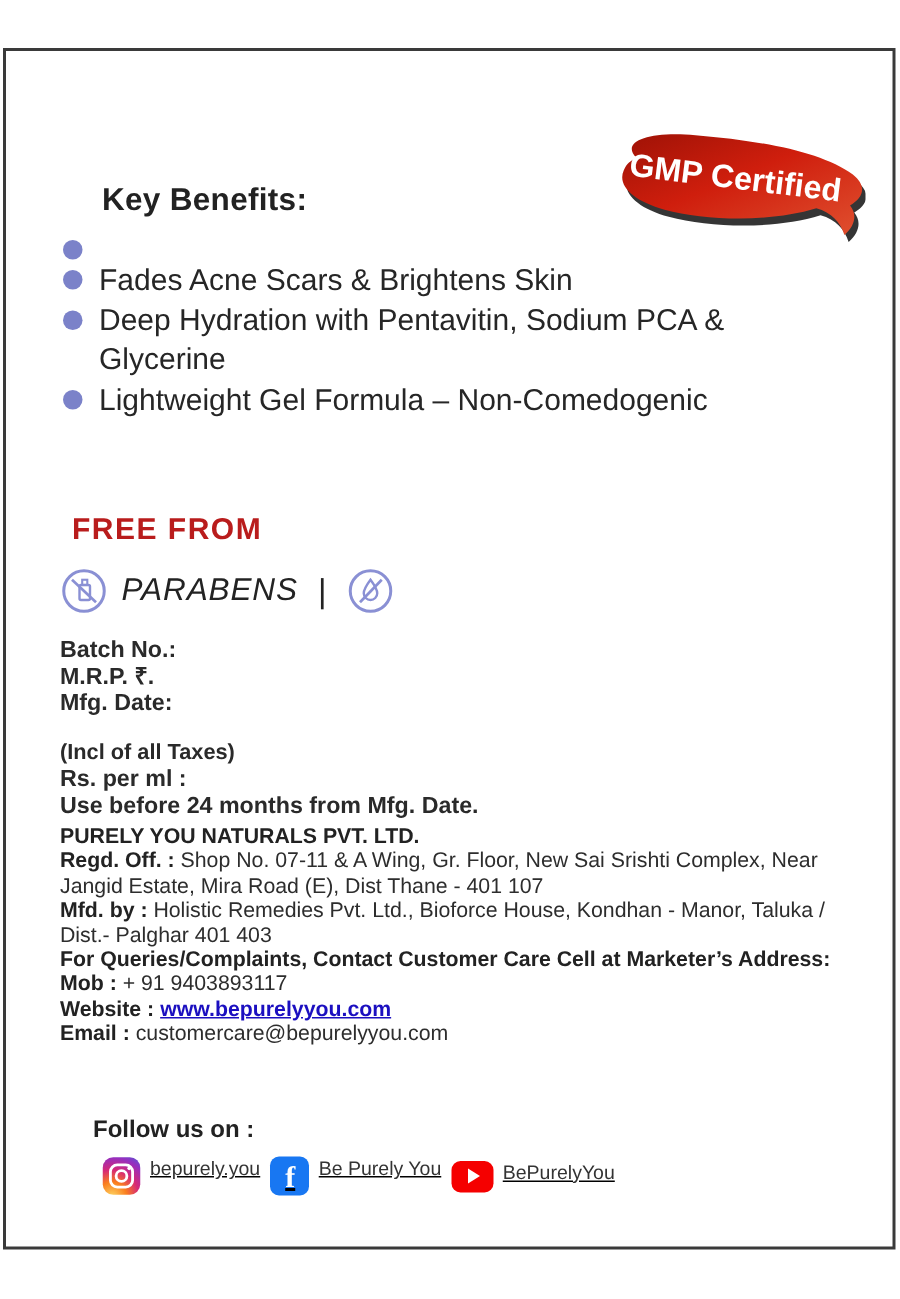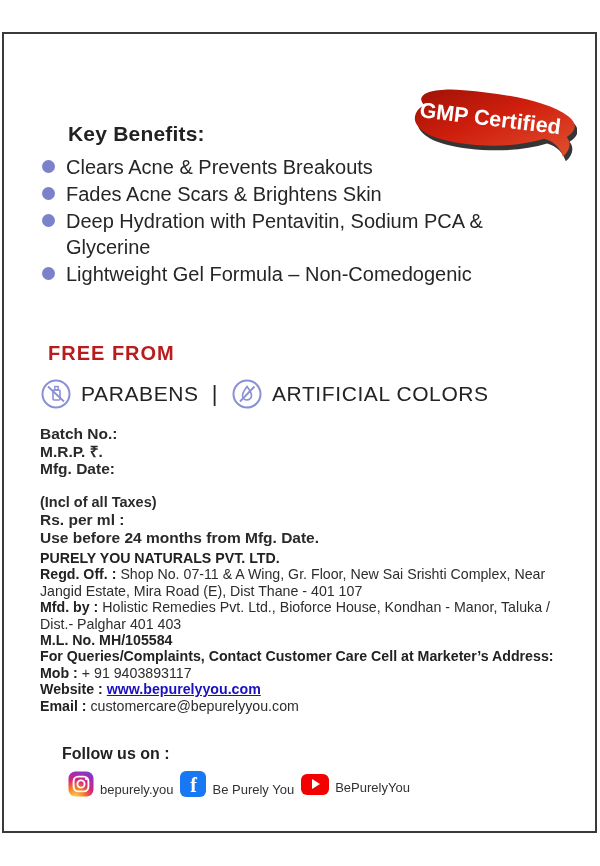--- a/index.html
+++ b/index.html
@@ -16,37 +16,37 @@
   
   .benefits { position:absolute; left:38px; top:88px; width:480px; color:#222222; }
   .benefits h2 { font-size:21px; font-weight:bold; margin-left:26px; margin-bottom:8px; letter-spacing:0.2px; }
   .benefits ul { list-style:none; }
   .benefits li { display:flex; gap:11px; font-size:20px; line-height:26px; margin-bottom:1px; color:#262626; }
   .dot { flex:0 0 13px; width:13px; height:13px; border-radius:50%; background:#7b82c9; margin-top:6px; }
 
   
   .free-from { position:absolute; left:44px; top:308px; }
   .free-from h3 { color:#b91c1c; font-size:20px; font-weight:bold; letter-spacing:1px; margin-bottom:13px; }
-  .ff-row { display:flex; align-items:center; gap:9px; color:#232323; font-size:21px; letter-spacing:0.6px; margin-left:-8px; }
+  .ff-row { display:flex; align-items:center; gap:9px; color:#232323; font-size:21px; letter-spacing:0.6px; margin-left:-8px;font-style:italic; }
   .ff-sep { margin:0 4px; font-size:22px; color:#232323; }
 
   
   .batch { position:absolute; left:36px; top:391px; color:#2a2a2a; font-weight:bold; }
   .batch div { font-size:15.5px; line-height:17.5px; }
   .batch .small { font-size:14.5px;margin-top:16px; }
 
   
   .marketing { position:absolute; left:36px; top:516px; width:540px; color:#2d2d2d; font-size:14.2px; line-height:16.4px; }
   .marketing b { color:#222; }
   .weblink { color:#1b0fc0; font-weight:bold; text-decoration:underline; }
 
   
   .follow { position:absolute; left:58px; top:711px; font-size:16px; font-weight:bold; color:#222; }
   .social-row { position:absolute; left:64px; top:737px; display:flex; align-items:center; gap:7px; }
-  .social-item { display:flex; align-items:flex-end; gap:6px; }
+  .social-item { display:flex; align-items:flex-start; gap:6px;text-decoration:underline; }
   .social-item .handle { font-size:13px; color:#333; }
   .ig-bg { width:26px; height:26px; }
   .fb-bg { width:26px; height:26px; border-radius:6px; background:#1877f2; color:#fff; display:flex; align-items:flex-end; justify-content:center; font-weight:bold; font-size:20px; overflow:hidden; font-family:"Liberation Serif", serif; }
   .yt-bg { width:28px; height:21px; border-radius:6px; background:#f50000; display:flex; align-items:center; justify-content:center; }
   .yt-tri { width:0; height:0; border-left:8px solid #fff; border-top:5px solid transparent; border-bottom:5px solid transparent; margin-left:2px; }
 </style>
 </head>
 <body>
 
 <div class="page">
@@ -71,21 +71,20 @@
                  C 25 55 13 44 18 33 C 20 28 23 26 27 24 Z" fill="url(#redgrad)"></path>
         <text x="97" y="46" transform="rotate(7 97 42)" text-anchor="middle" font-family="Liberation Sans, sans-serif" font-size="23" font-weight="bold" fill="#ffffff">GMP Certified</text>
       </svg>
     </div>
 
     <div class="benefits">
       <h2>Key Benefits:</h2>
       <ul>
         <li>
           <span class="dot"></span>
-          <span>Clears Acne &amp; Prevents Breakouts</span>
         </li>
         <li>
           <span class="dot"></span>
           <span>Fades Acne Scars &amp; Brightens Skin</span>
         </li>
         <li>
           <span class="dot"></span>
           <span>Deep Hydration with Pentavitin, Sodium PCA &amp; Glycerine</span>
         </li>
         <li>
@@ -104,38 +103,36 @@
           <rect x="14.8" y="8.5" width="3.4" height="3.5" fill="none" stroke="#8a90d4" stroke-width="1.4"></rect>
           <line x1="8" y1="8.5" x2="24" y2="23.5" stroke="#8a90d4" stroke-width="1.8"></line>
         </svg>
         <span>PARABENS</span>
         <span class="ff-sep">|</span>
         <svg width="32" height="32" viewBox="0 0 32 32">
           <circle cx="16" cy="16" r="13.5" fill="none" stroke="#8a90d4" stroke-width="2"></circle>
           <path d="M16 8.5 C13.4 12 11.5 14.8 11.5 17.5 a4.5 4.5 0 0 0 9 0 C20.5 14.8 18.6 12 16 8.5 Z" fill="none" stroke="#8a90d4" stroke-width="1.6"></path>
           <line x1="9" y1="23.5" x2="23.5" y2="8.5" stroke="#8a90d4" stroke-width="1.8"></line>
         </svg>
-        <span>ARTIFICIAL COLORS</span>
       </div>
     </div>
 
     <div class="batch">
       <div>Batch No.:</div>
       <div>M.R.P. ₹.</div>
       <div>Mfg. Date:</div>
       <div class="small">(Incl of all Taxes)</div>
       <div>Rs. per ml :</div>
       <div>Use before 24 months from Mfg. Date.</div>
     </div>
 
     <div class="marketing">
       <div><b>PURELY YOU NATURALS PVT. LTD.</b></div>
       <div><b>Regd. Off. :</b><span> Shop No. 07-11 &amp;  A Wing, Gr. Floor, New Sai Srishti Complex, Near Jangid Estate, Mira Road (E), Dist Thane - 401 107</span></div>
       <div><b>Mfd. by :</b><span> Holistic Remedies Pvt. Ltd., Bioforce House, Kondhan - Manor, Taluka / Dist.- Palghar 401 403</span></div>
-      <div><b>M.L. No. MH/105584</b></div>
       <div><b>For Queries/Complaints, Contact Customer Care Cell at Marketer’s Address:</b></div>
       <div><b>Mob :</b><span> + 91 9403893117</span></div>
       <div><b>Website :</b> <a class="weblink" href="#">www.bepurelyyou.com</a></div>
       <div><b>Email :</b><span> customercare@bepurelyyou.com</span></div>
     </div>
 
     <div class="follow">Follow us on :</div>
     <div class="social-row">
 
       <div class="social-item">

